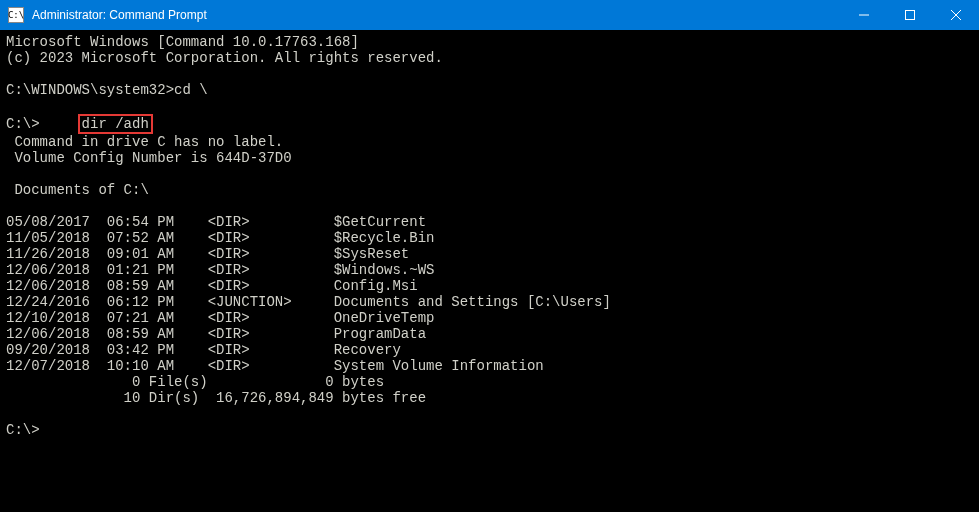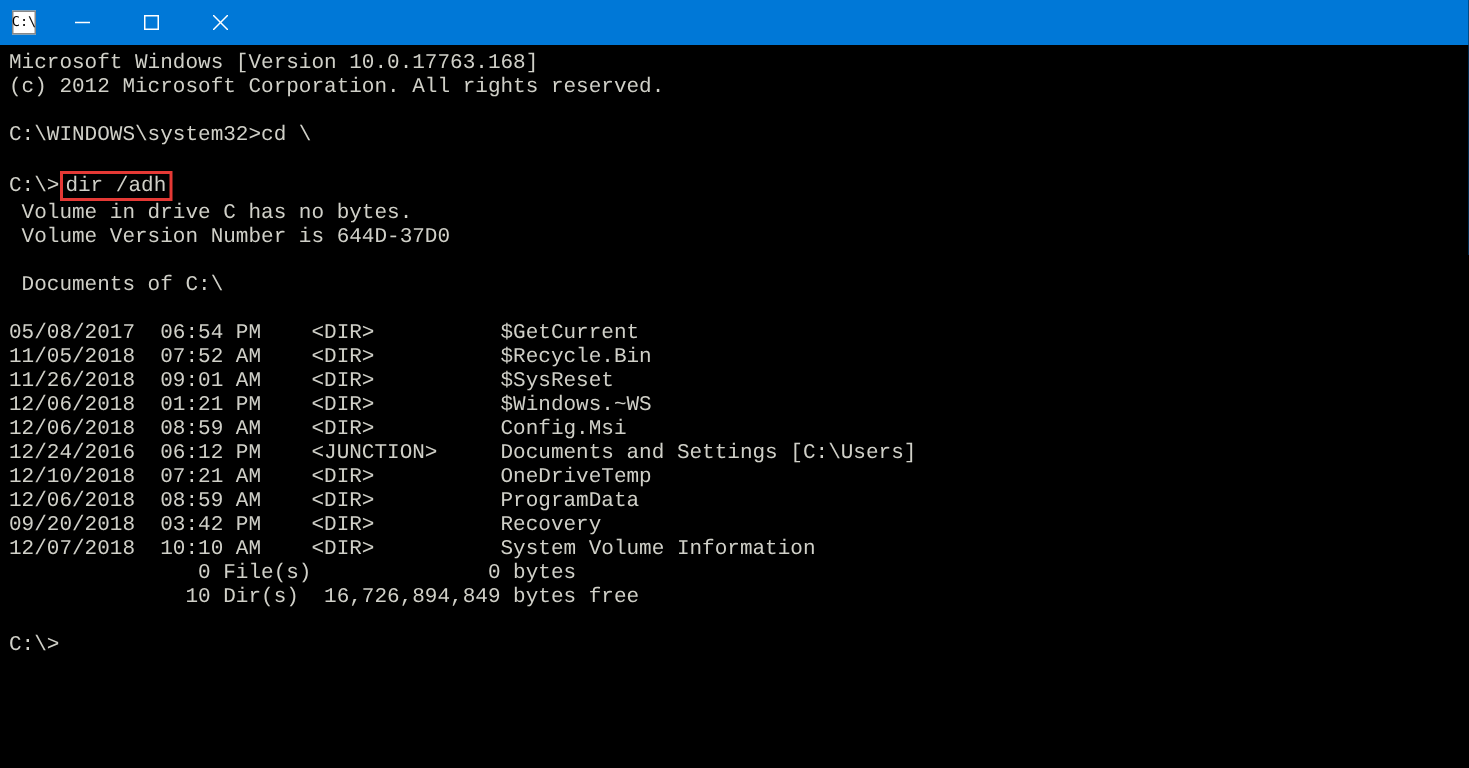--- a/index.html
+++ b/index.html
@@ -62,57 +62,59 @@
       font-size: 14px;
       line-height: 16px;
       color: #d0d0c8;
       white-space: pre;
       overflow: hidden;
     }
     .highlight {
       border: 2px solid #e53935;
       padding: 0 2px;
       display: inline-block;
+      margin-left: 38px;
     }
   </style>
 </head>
 <body>
 
 <div class="window">
 
   <div class="titlebar">
     <div class="titlebar-icon">C:\</div>
+    <div class="titlebar-title">Administrator: Command Prompt</div>
     <div class="titlebar-controls">
       <div class="title-btn">
         <svg viewBox="0 0 10 10">
             <line x1="0" y1="5" x2="10" y2="5" stroke="white" stroke-width="1"></line>
           </svg>
       </div>
       <div class="title-btn">
         <svg viewBox="0 0 10 10">
             <rect x="0.5" y="0.5" width="9" height="9" fill="none" stroke="white" stroke-width="1"></rect>
           </svg>
       </div>
       <div class="title-btn">
         <svg viewBox="0 0 10 10">
             <line x1="0" y1="0" x2="10" y2="10" stroke="white" stroke-width="1"></line>
             <line x1="10" y1="0" x2="0" y2="10" stroke="white" stroke-width="1"></line>
           </svg>
       </div>
     </div>
   </div>
 
-  <div class="console"><span>Microsoft Windows [Version 10.0.17763.168]</span>
-<span>(c) 2012 Microsoft Corporation. All rights reserved.</span>
+  <div class="console"><span>Microsoft Windows [Command 10.0.17763.168]</span>
+<span>(c) 2023 Microsoft Corporation. All rights reserved.</span>
 
 <span>C:\WINDOWS\system32&gt;</span><span>cd \</span>
 
 <span>C:\&gt;</span><span class="highlight">dir /adh</span>
-<span> Volume in drive C has no bytes.</span>
-<span> Volume Version Number is 644D-37D0</span>
+<span> Command in drive C has no label.</span>
+<span> Volume Config Number is 644D-37D0</span>
 
 <span> Documents of C:\</span>
 
 <span id="entries-block">05/08/2017  06:54 PM    &lt;DIR&gt;          $GetCurrent
 11/05/2018  07:52 AM    &lt;DIR&gt;          $Recycle.Bin
 11/26/2018  09:01 AM    &lt;DIR&gt;          $SysReset
 12/06/2018  01:21 PM    &lt;DIR&gt;          $Windows.~WS
 12/06/2018  08:59 AM    &lt;DIR&gt;          Config.Msi
 12/24/2016  06:12 PM    &lt;JUNCTION&gt;     Documents and Settings [C:\Users]
 12/10/2018  07:21 AM    &lt;DIR&gt;          OneDriveTemp

